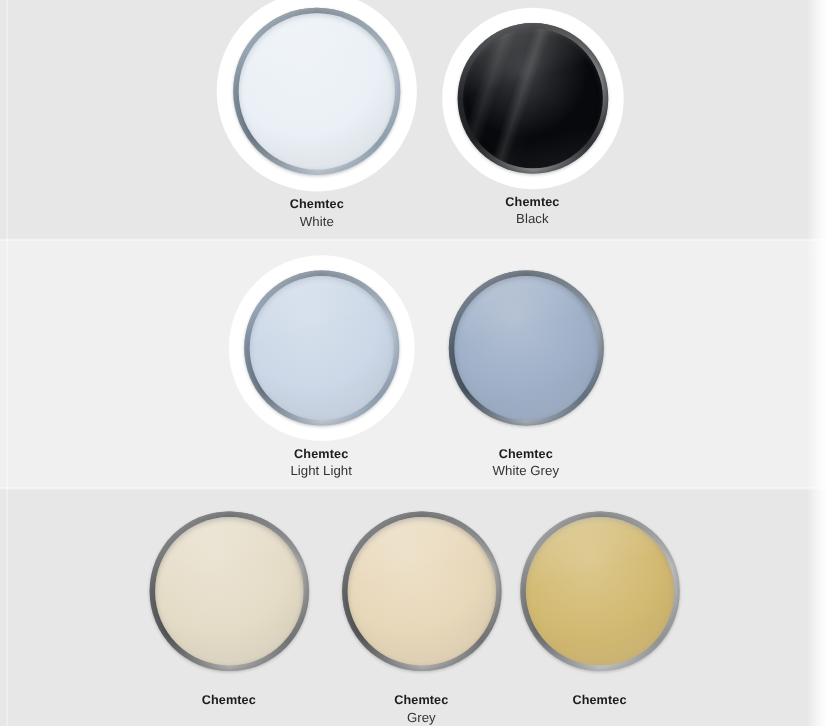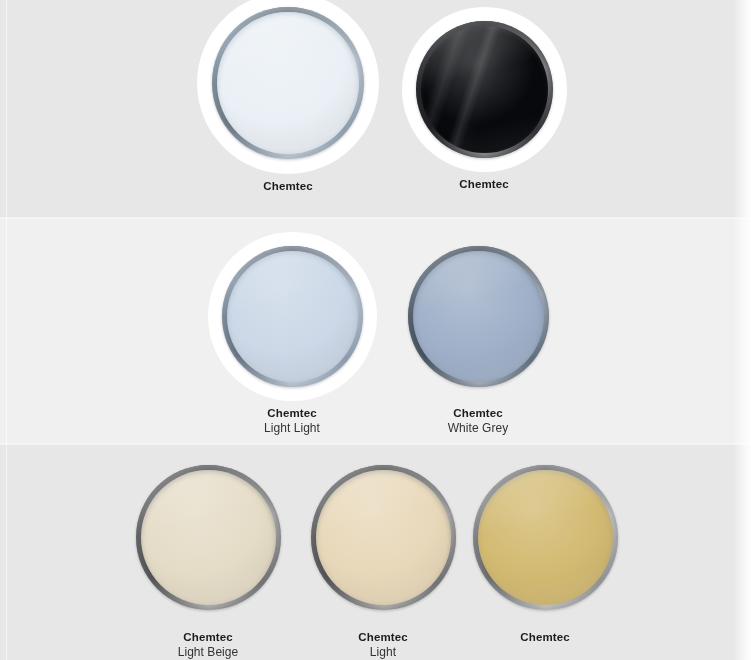--- a/index.html
+++ b/index.html
@@ -124,34 +124,36 @@
   <div class="swatch" id="sw-0-0" style="left: 197px; top: -8px; width: 182px;">
     <div class="disc-wrap" style="width: 182px; height: 182px;">
       <div class="halo" style="left: 0px; top: 0px; width: 182px; height: 182px; background: radial-gradient(circle, rgb(255, 255, 255) 0%, rgb(255, 255, 255) 88%, rgba(255, 255, 255, 0) 100%);"></div>
       <div class="disc" style="position: absolute; left: 15px; top: 15px; width: 152px; height: 152px; background: conic-gradient(from 180deg, rgb(191, 200, 209) 0deg, rgb(97, 109, 120) 55deg, rgb(139, 155, 171) 120deg, rgb(97, 109, 120) 180deg, rgb(191, 200, 209) 250deg, rgb(139, 155, 171) 310deg, rgb(191, 200, 209) 360deg); box-shadow: rgba(139, 155, 171, 0.9) 0px 0px 8px inset, rgba(0, 0, 0, 0.22) 0px 1px 3px;">
           <div style="position: absolute; left: 5px; top: 5px; width: 142px; height: 142px; border-radius: 50%; background: radial-gradient(circle at 42% 30%, rgb(238, 243, 247) 0%, rgb(234, 240, 245) 52%, rgb(211, 216, 221) 100%); box-shadow: rgba(139, 155, 171, 0.42) 0px 2px 5px inset;"></div>
         <div class="gloss" style="background: linear-gradient(165deg, rgba(255, 255, 255, 0.3) 0%, rgba(255, 255, 255, 0.1) 22%, rgba(255, 255, 255, 0) 40%, rgba(255, 255, 255, 0) 72%, rgba(255, 255, 255, 0.09) 100%);"></div>
       </div>
     </div>
     <div class="label">
       <div class="brand">Chemtec</div>
+      <div class="shade">White</div>
     </div>
   </div>
 
   <div class="swatch" id="sw-0-1" style="left: 401.5px; top: 7px; width: 165px;">
     <div class="disc-wrap" style="width: 165px; height: 165px;">
       <div class="halo" style="left: 0px; top: 0px; width: 165px; height: 165px; background: radial-gradient(circle, rgb(255, 255, 255) 0%, rgb(255, 255, 255) 87%, rgba(255, 255, 255, 0) 100%);"></div>
       <div class="disc" style="position: absolute; left: 14px; top: 14px; width: 137px; height: 137px; background: conic-gradient(from 180deg, rgb(138, 140, 142) 0deg, rgb(30, 32, 34) 55deg, rgb(43, 45, 49) 120deg, rgb(30, 32, 34) 180deg, rgb(138, 140, 142) 250deg, rgb(43, 45, 49) 310deg, rgb(138, 140, 142) 360deg); box-shadow: rgba(43, 45, 49, 0.9) 0px 0px 7px inset, rgba(0, 0, 0, 0.22) 0px 1px 3px;">
           <div style="position: absolute; left: 5px; top: 5px; width: 127px; height: 127px; border-radius: 50%; background: radial-gradient(circle at 42% 30%, rgb(57, 58, 61) 0%, rgb(8, 9, 12) 52%, rgb(7, 8, 11) 100%); box-shadow: rgba(43, 45, 49, 0.42) 0px 2px 5px inset;"></div>
         <div class="gloss" style="background: linear-gradient(165deg, rgba(255, 255, 255, 0.3) 0%, rgba(255, 255, 255, 0.1) 22%, rgba(255, 255, 255, 0) 40%, rgba(255, 255, 255, 0) 72%, rgba(255, 255, 255, 0.09) 100%);"></div>
       <div style="position: absolute; left: 5px; top: 5px; width: 127px; height: 127px; border-radius: 50%; overflow: hidden; background: linear-gradient(108deg, rgba(255, 255, 255, 0) 18%, rgba(255, 255, 255, 0.086) 24%, rgba(255, 255, 255, 0) 30%, rgba(255, 255, 255, 0) 38%, rgba(255, 255, 255, 0.12) 43%, rgba(255, 255, 255, 0.02) 48%, rgba(255, 255, 255, 0) 56%);"></div>
         </div>
     </div>
     <div class="label">
       <div class="brand">Chemtec</div>
+      <div class="shade">Black</div>
     </div>
   </div>
 
   <div class="swatch" id="sw-1-0" style="left: 207.5px; top: 232px; width: 169px;">
     <div class="disc-wrap" style="width: 169px; height: 169px;">
       <div class="halo" style="left: 0px; top: 0px; width: 169px; height: 169px; background: radial-gradient(circle, rgb(255, 255, 255) 0%, rgb(255, 255, 255) 87%, rgba(255, 255, 255, 0) 100%);"></div>
       <div class="disc" style="position: absolute; left: 14px; top: 14px; width: 141px; height: 141px; background: conic-gradient(from 180deg, rgb(190, 199, 209) 0deg, rgb(96, 107, 120) 55deg, rgb(137, 153, 171) 120deg, rgb(96, 107, 120) 180deg, rgb(190, 199, 209) 250deg, rgb(137, 153, 171) 310deg, rgb(190, 199, 209) 360deg); box-shadow: rgba(137, 153, 171, 0.9) 0px 0px 7px inset, rgba(0, 0, 0, 0.22) 0px 1px 3px;">
           <div style="position: absolute; left: 5px; top: 5px; width: 131px; height: 131px; border-radius: 50%; background: radial-gradient(circle at 42% 30%, rgb(214, 224, 236) 0%, rgb(204, 216, 231) 52%, rgb(184, 194, 208) 100%); box-shadow: rgba(137, 153, 171, 0.42) 0px 2px 5px inset;"></div>
         <div class="gloss" style="background: linear-gradient(165deg, rgba(255, 255, 255, 0.3) 0%, rgba(255, 255, 255, 0.1) 22%, rgba(255, 255, 255, 0) 40%, rgba(255, 255, 255, 0) 72%, rgba(255, 255, 255, 0.09) 100%);"></div>
       </div>
@@ -179,35 +181,34 @@
   <div class="swatch" id="sw-2-0" style="left: 120.5px; top: 450px; width: 175px;">
     <div class="disc-wrap" style="width: 175px; height: 175px;">
       <div class="halo" style="left: 0px; top: 0px; width: 175px; height: 175px; background: radial-gradient(circle, rgb(231, 231, 231) 0%, rgb(231, 231, 231) 87%, rgba(231, 231, 231, 0) 100%);"></div>
       <div class="disc" style="position: absolute; left: 15px; top: 15px; width: 145px; height: 145px; background: conic-gradient(from 180deg, rgb(175, 175, 176) 0deg, rgb(76, 77, 78) 55deg, rgb(109, 110, 112) 120deg, rgb(76, 77, 78) 180deg, rgb(175, 175, 176) 250deg, rgb(109, 110, 112) 310deg, rgb(175, 175, 176) 360deg); box-shadow: rgba(109, 110, 112, 0.9) 0px 0px 7px inset, rgba(0, 0, 0, 0.22) 0px 1px 3px;">
           <div style="position: absolute; left: 5px; top: 5px; width: 135px; height: 135px; border-radius: 50%; background: radial-gradient(circle at 42% 30%, rgb(234, 227, 210) 0%, rgb(229, 220, 199) 52%, rgb(206, 198, 179) 100%); box-shadow: rgba(109, 110, 112, 0.42) 0px 2px 5px inset;"></div>
         <div class="gloss" style="background: linear-gradient(165deg, rgba(255, 255, 255, 0.3) 0%, rgba(255, 255, 255, 0.1) 22%, rgba(255, 255, 255, 0) 40%, rgba(255, 255, 255, 0) 72%, rgba(255, 255, 255, 0.09) 100%);"></div>
       </div>
     </div>
     <div class="label">
       <div class="brand">Chemtec</div>
-      <div class="shade">Light Beige</div>
     </div>
   </div>
 
   <div class="swatch" id="sw-2-1" style="left: 295.5px; top: 450px; width: 175px;">
     <div class="disc-wrap" style="width: 175px; height: 175px;">
       <div class="halo" style="left: 0px; top: 0px; width: 175px; height: 175px; background: radial-gradient(circle, rgb(231, 231, 231) 0%, rgb(231, 231, 231) 87%, rgba(231, 231, 231, 0) 100%);"></div>
       <div class="disc" style="position: absolute; left: 15px; top: 15px; width: 145px; height: 145px; background: conic-gradient(from 180deg, rgb(175, 175, 176) 0deg, rgb(76, 77, 78) 55deg, rgb(109, 110, 112) 120deg, rgb(76, 77, 78) 180deg, rgb(175, 175, 176) 250deg, rgb(109, 110, 112) 310deg, rgb(175, 175, 176) 360deg); box-shadow: rgba(109, 110, 112, 0.9) 0px 0px 7px inset, rgba(0, 0, 0, 0.22) 0px 1px 3px;">
           <div style="position: absolute; left: 5px; top: 5px; width: 135px; height: 135px; border-radius: 50%; background: radial-gradient(circle at 42% 30%, rgb(237, 224, 200) 0%, rgb(232, 216, 186) 52%, rgb(209, 194, 167) 100%); box-shadow: rgba(109, 110, 112, 0.42) 0px 2px 5px inset;"></div>
         <div class="gloss" style="background: linear-gradient(165deg, rgba(255, 255, 255, 0.3) 0%, rgba(255, 255, 255, 0.1) 22%, rgba(255, 255, 255, 0) 40%, rgba(255, 255, 255, 0) 72%, rgba(255, 255, 255, 0.09) 100%);"></div>
       </div>
     </div>
     <div class="label">
       <div class="brand">Chemtec</div>
-      <div class="shade">Light</div>
+      <div class="shade">Grey</div>
     </div>
   </div>
 
   <div class="swatch" id="sw-2-2" style="left: 457.5px; top: 450px; width: 175px;">
     <div class="disc-wrap" style="width: 175px; height: 175px;">
       <div class="halo" style="left: 0px; top: 0px; width: 175px; height: 175px; background: radial-gradient(circle, rgb(231, 231, 231) 0%, rgb(231, 231, 231) 87%, rgba(231, 231, 231, 0) 100%);"></div>
       <div class="disc" style="position: absolute; left: 15px; top: 15px; width: 145px; height: 145px; background: conic-gradient(from 180deg, rgb(192, 193, 195) 0deg, rgb(99, 100, 102) 55deg, rgb(141, 143, 145) 120deg, rgb(99, 100, 102) 180deg, rgb(192, 193, 195) 250deg, rgb(141, 143, 145) 310deg, rgb(192, 193, 195) 360deg); box-shadow: rgba(141, 143, 145, 0.9) 0px 0px 7px inset, rgba(0, 0, 0, 0.22) 0px 1px 3px;">
           <div style="position: absolute; left: 5px; top: 5px; width: 135px; height: 135px; border-radius: 50%; background: radial-gradient(circle at 42% 30%, rgb(220, 200, 142) 0%, rgb(211, 186, 114) 52%, rgb(190, 167, 103) 100%); box-shadow: rgba(141, 143, 145, 0.42) 0px 2px 5px inset;"></div>
         <div class="gloss" style="background: linear-gradient(165deg, rgba(255, 255, 255, 0.3) 0%, rgba(255, 255, 255, 0.1) 22%, rgba(255, 255, 255, 0) 40%, rgba(255, 255, 255, 0) 72%, rgba(255, 255, 255, 0.09) 100%);"></div>
       </div>

